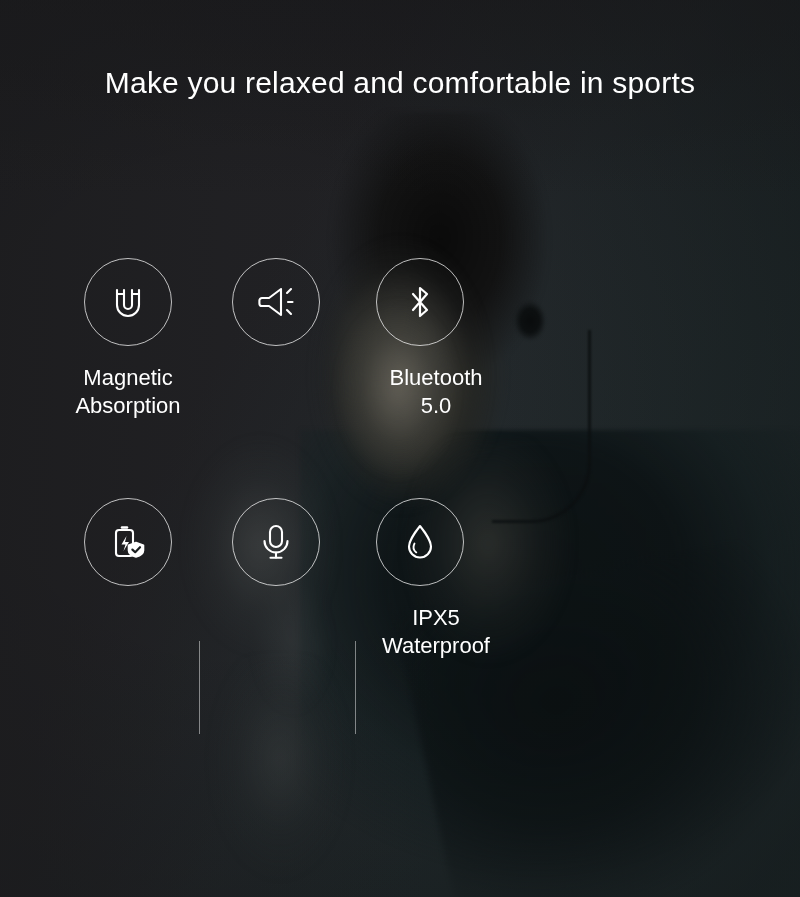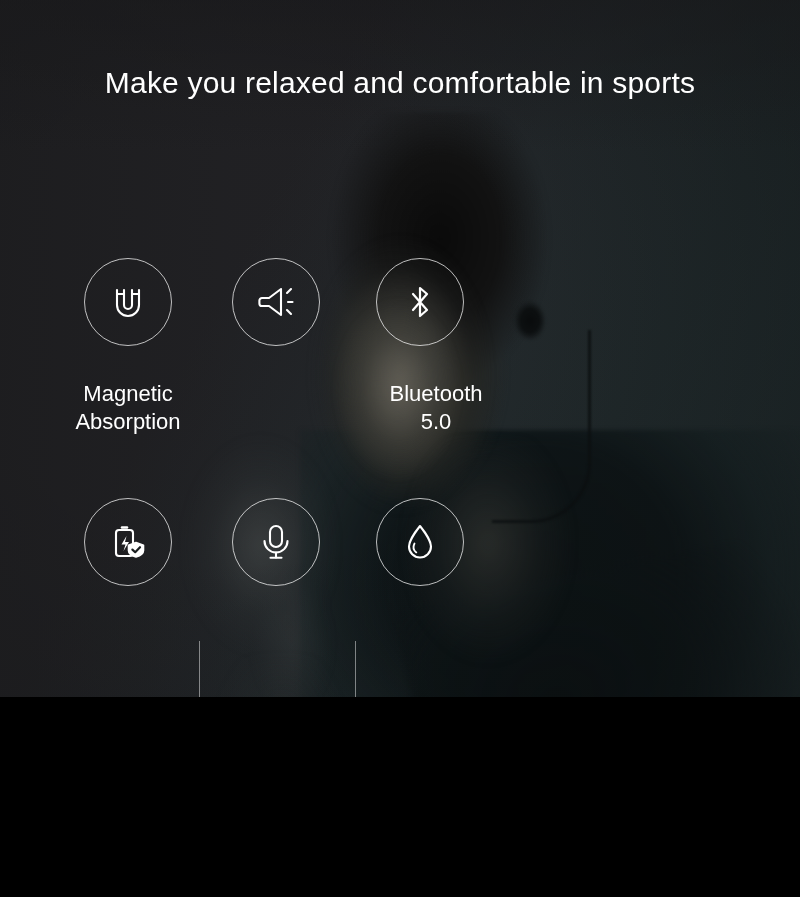--- a/index.html
+++ b/index.html
@@ -3,21 +3,21 @@
 <meta charset="utf-8">
 <style>
   html, body {
     margin: 0;
     padding: 0;
     background: #000;
   }
   .banner {
     position: relative;
     width: 800px;
-    height: 697px;
+    height: 897px;
     overflow: hidden;
     font-family: "Liberation Sans", sans-serif;
     background: #212124;
     -webkit-font-smoothing: antialiased;
   }
 
   
   .bg-base {
     position: absolute; inset: 0;
     background:
@@ -159,21 +159,21 @@
     border-radius: 50%;
     margin: 0 auto;
     display: flex;
     align-items: center;
     justify-content: center;
     box-sizing: border-box;
   }
   .feature.col-3 .icon-circle { margin: 0 0 0 28px; }
 
   .feature-label {
-    margin-top: 34px;
+    margin-top: 18px;
     color: #ffffff;
     font-size: 22px;
     line-height: 28px;
     text-align: center;
     font-weight: 400;
     white-space: pre-line;
   }
   .feature.col-3 .feature-label { text-align: center; padding-left: 24px; }
 
   .divider {
@@ -275,18 +275,20 @@
         </div>
       </div>
 
       <div class="feature col-3">
         <div class="icon-circle">
           <svg width="46" height="46" viewBox="0 0 46 46" fill="none" stroke="#ffffff" stroke-width="2.1" stroke-linecap="round" stroke-linejoin="round">
             <path d="M23 7 C23 7 34 20.5 34 27.5 A11 11 0 0 1 12 27.5 C12 20.5 23 7 23 7 Z"></path>
             <path d="M17.5 24.5 C16 27.5 16.3 31.2 19.3 33.4" stroke-width="1.8"></path>
           </svg>
         </div>
+        <div class="feature-label">IPX5
+Waterproof</div>
       </div>
 
     </div>
 
   </div>
 </div>
 
 </body></html>

